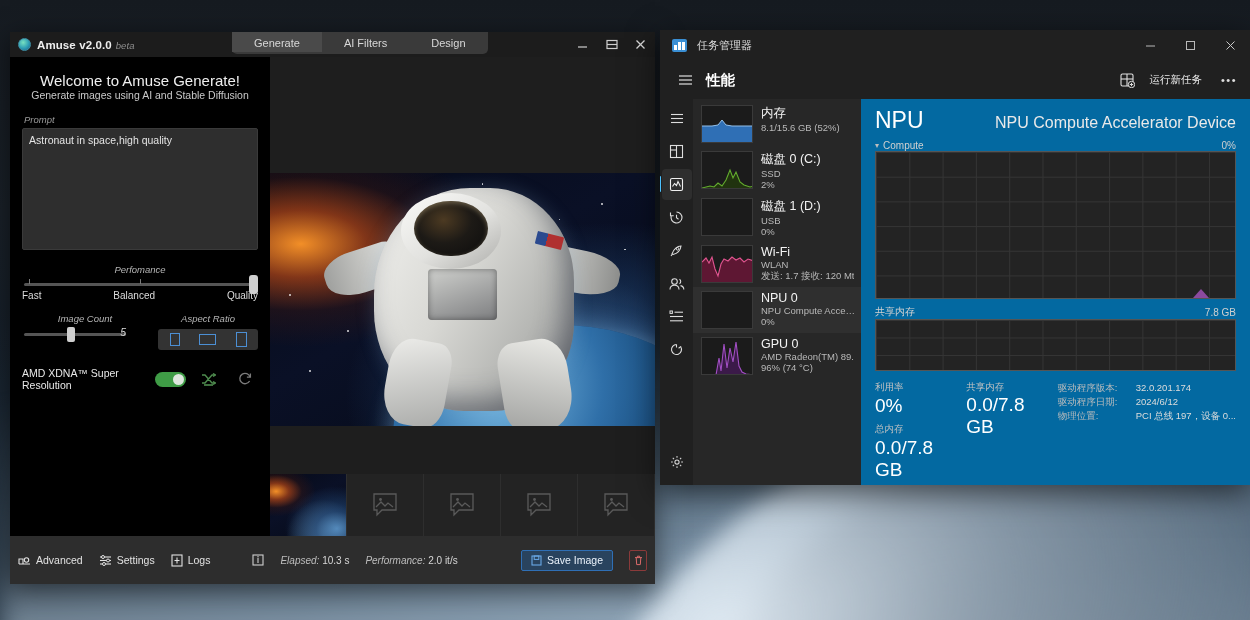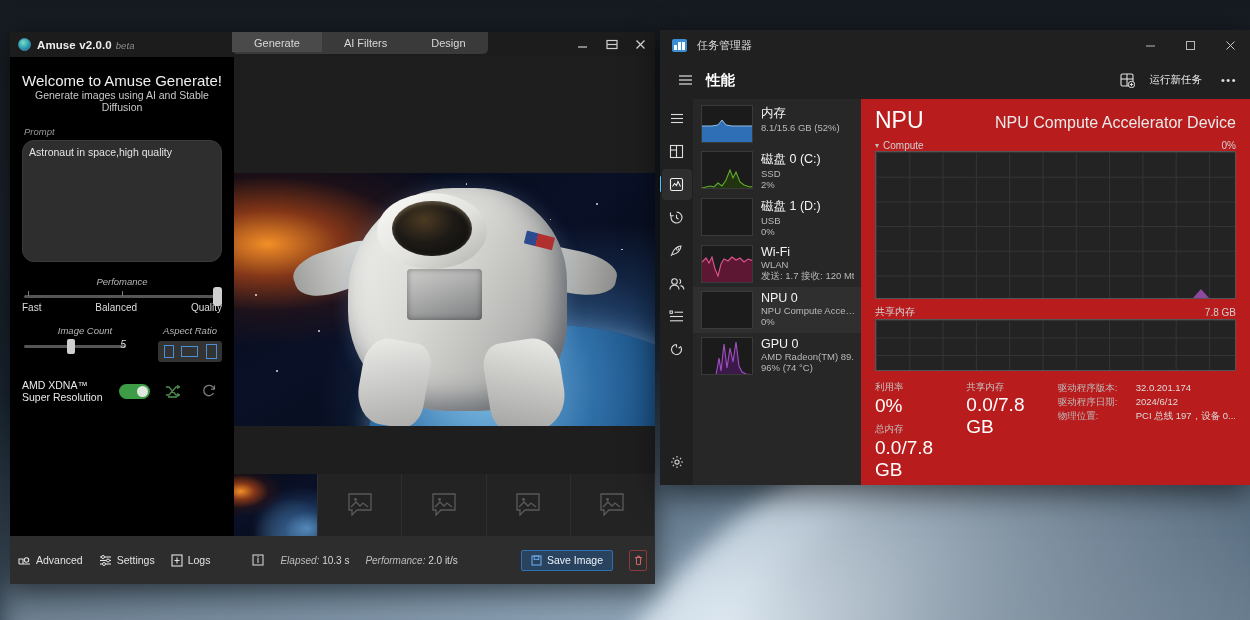--- a/index.html
+++ b/index.html
@@ -43,25 +43,25 @@
   #amuse .tabs { position: absolute; left: 222px; top: 0; height: 22px; display: flex;
     background: #3a3a3a; border-radius: 0 0 5px 5px; }
   #amuse .tab { padding: 0 22px; height: 20px; line-height: 22px; font-size: 11px; color: #d8d8d8; }
   #amuse .tab.active { background: #4a4a4a; }
   #amuse .wctl { position: absolute; right: 0; top: 0; height: 25px; display: flex; }
   #amuse .wbtn { width: 29px; height: 25px; display: flex; align-items: center; justify-content: center;
     color: #cfcfcf; font-size: 12px; }
   #amuse .body { display: flex; height: 479px; }
 
   
-  #amuse .leftpane { width: 224px; padding: 9px 12px 0; position: relative; }
+  #amuse .leftpane { width: 260px; padding: 9px 12px 0; position: relative; }
   #amuse .welcome { text-align: center; font-size: 15px; color: #efefef; margin-top: 6px; }
   #amuse .welcomesub { text-align: center; font-size: 10.5px; color: #c9c9c9; margin-top: 0; }
   #amuse .fieldlabel { font-size: 9.5px; font-style: italic; color: #9a9a9a; margin: 13px 0 3px 2px; }
-  #amuse .prompt { height: 122px; background: #2e2e2e; border: 1px solid #3a3a3a; border-radius: 12px;
+  #amuse .prompt { height: 122px; background: #2e2e2e; border: 1px solid #3a3a3a; border-radius: 2px;
     padding: 5px 6px; font-size: 10.5px; color: #e4e4e4; }
   #amuse .sliderlabel { text-align: center; font-size: 9.5px; font-style: italic; color: #b5b5b5; margin-top: 14px; }
   #amuse .track { position: relative; height: 3px; background: #555; border-radius: 2px; margin: 8px 2px 0; }
   #amuse .track .tick { position: absolute; top: -4px; width: 1px; height: 5px; background: #7a7a7a; }
   #amuse .knob { position: absolute; top: -8px; width: 9px; height: 19px; background: #cfcfcf; border-radius: 3px; }
   #amuse .scale { display: flex; justify-content: space-between; font-size: 10px; color: #dcdcdc; margin-top: 4px; }
   #amuse .row2 { display: flex; margin-top: 12px; gap: 10px; }
   #amuse .col-ic { width: 126px; }
   #amuse .col-ar { flex: 1; }
   #amuse .minilabel { text-align: center; font-size: 9.5px; font-style: italic; color: #b5b5b5; }
@@ -159,21 +159,21 @@
   #tm .railbtn.active::before { content: ""; position: absolute; left: -3px; top: 7px; width: 2.5px; height: 16px;
     background: #4cc2ff; border-radius: 2px; }
   #tm .railspacer { flex: 1; }
   #tm .list { width: 168px; background: #272727; padding-top: 2px; overflow: hidden; }
   #tm .litem { display: flex; gap: 8px; padding: 4px 6px 4px 8px; align-items: flex-start; }
   #tm .litem.sel { background: #2f2f2f; }
   #tm .spark { width: 52px; height: 38px; border: 1px solid #3a3a3a; background: #1b1b1b; flex: none; position: relative; overflow: hidden; }
   #tm .ltext { min-width: 0; }
   #tm .lname { font-size: 12.5px; color: #f3f3f3; white-space: nowrap; }
   #tm .lsub { font-size: 9.5px; color: #b9b9b9; white-space: nowrap; overflow: hidden; text-overflow: ellipsis; max-width: 100px; }
-  #tm .detail { flex: 1; background: #b91c1c; padding: 8px 14px 0 14px; position: relative; }
+  #tm .detail { flex: 1; background: #0369a1; padding: 8px 14px 0 14px; position: relative; }
   #tm .dhead { display: flex; align-items: baseline; }
   #tm .dtitle { font-size: 23px; color: #fff; }
   #tm .dsub { margin-left: auto; font-size: 16px; color: #e9e9e9; }
   #tm .grlabel { display: flex; align-items: center; font-size: 10px; color: #d0d0d0; margin-top: 6px; }
   #tm .grlabel .pct { margin-left: auto; }
   #tm .chev { margin-right: 4px; color: #bdbdbd; font-size: 8px; }
   #tm .graph { border: 1px solid #555; position: relative; overflow: hidden; background: #232323;
     background-image: linear-gradient(#343434 1px, transparent 1px), linear-gradient(90deg, #343434 1px, transparent 1px); }
   #tm .graph.big { height: 148px; background-size: 33.3px 24.7px; }
   #tm .graph.small { height: 52px; background-size: 33.3px 17.5px; }

